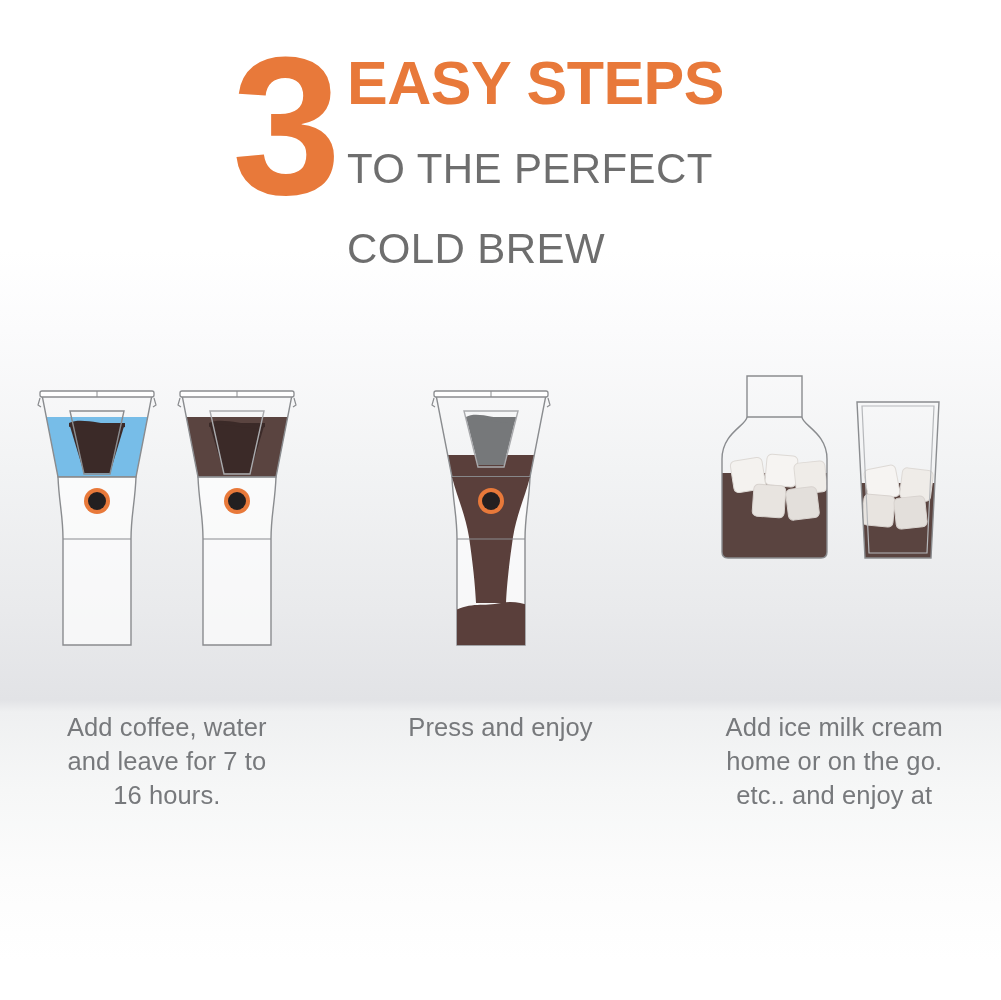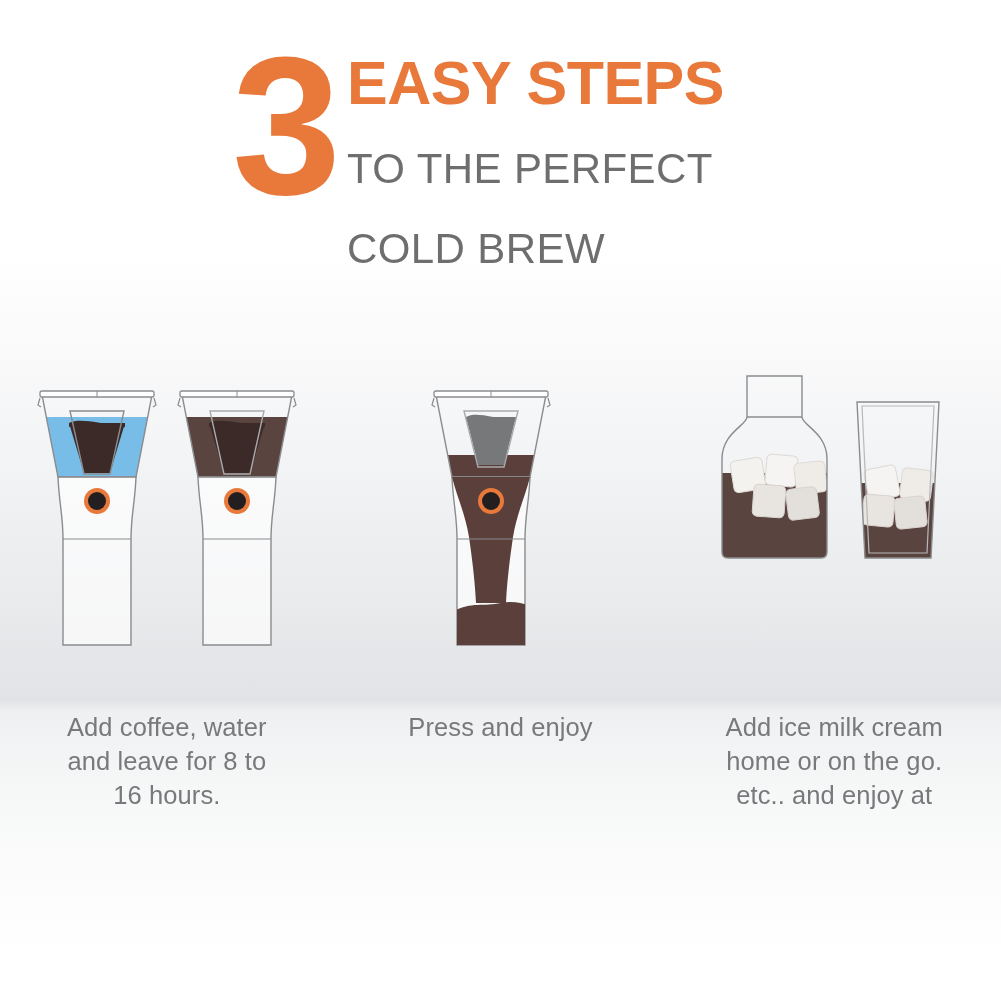--- a/index.html
+++ b/index.html
@@ -179,21 +179,21 @@
             <path d="M267,43 L269,50 L266,52" fill="none" stroke="#8A8C8F" stroke-width="1.2"></path>
             <path d="M171,122 L249,122 C248,148 244,160 244,184 L244,290 L176,290 L176,184 C176,160 172,148 171,122 Z" fill="#ffffff" fill-opacity="0.65" stroke="#8A8C8F" stroke-width="1.4"></path>
             <path d="M176,184 L244,184" stroke="#8A8C8F" stroke-width="1.1" fill="none"></path>
             <circle cx="210" cy="146" r="13" fill="#E8793A"></circle>
             <circle cx="210" cy="146" r="9" fill="#231F20"></circle>
           </g>
         </svg>
       </div>
       <div class="caption">
         <span>Add coffee, water</span>
-        <span>and leave for 8 to</span>
+        <span>and leave for 7 to</span>
         <span>16 hours.</span>
       </div>
     </div>
 
     <div class="step">
       <div class="art">
         <svg width="160" height="330" viewBox="0 0 160 330">
           <defs>
             <clipPath id="funnelC">
               <polygon points="15,40 125,40 109,122 31,122"></polygon>

